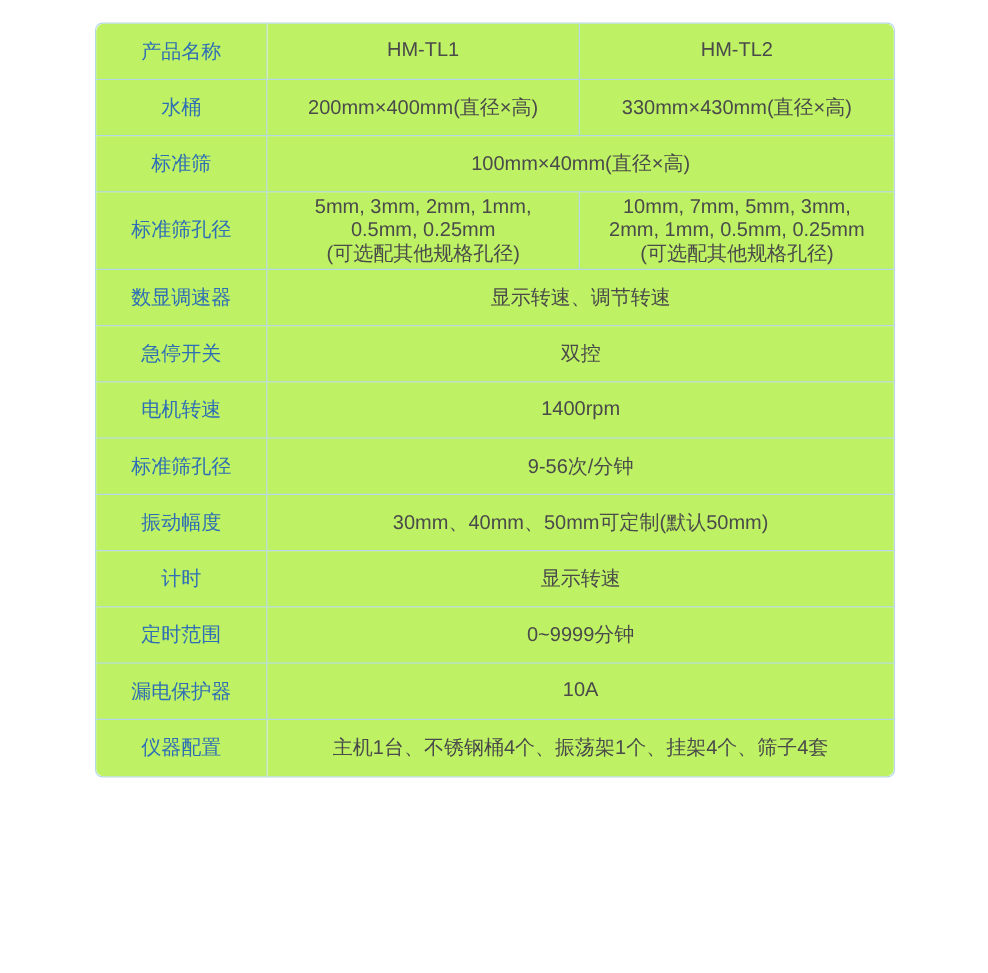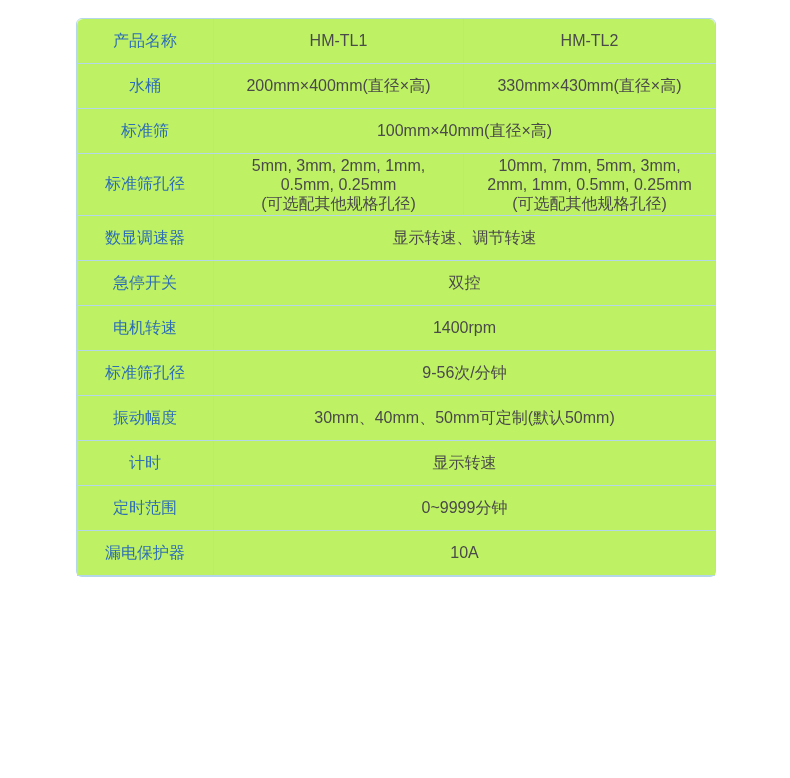--- a/index.html
+++ b/index.html
@@ -119,15 +119,19 @@
           <td colspan="2" class="last-in-row">显示转速</td>
         </tr>
         <tr>
           <td class="label-cell">定时范围</td>
           <td colspan="2" class="last-in-row">0~9999分钟</td>
         </tr>
         <tr>
           <td class="label-cell">漏电保护器</td>
           <td colspan="2" class="last-in-row">10A</td>
         </tr>
+        <tr class="last-row">
+          <td class="label-cell">仪器配置</td>
+          <td colspan="2" class="last-in-row">主机1台、不锈钢桶4个、振荡架1个、挂架4个、筛子4套</td>
+        </tr>
       </tbody>
   </table>
 </div>
 
 </body></html>

